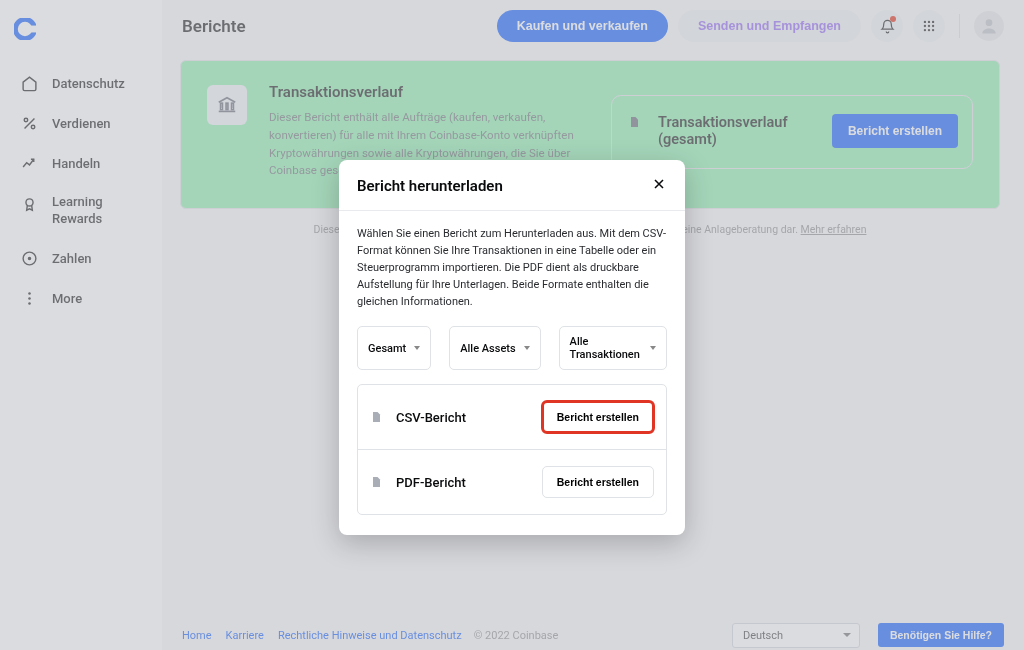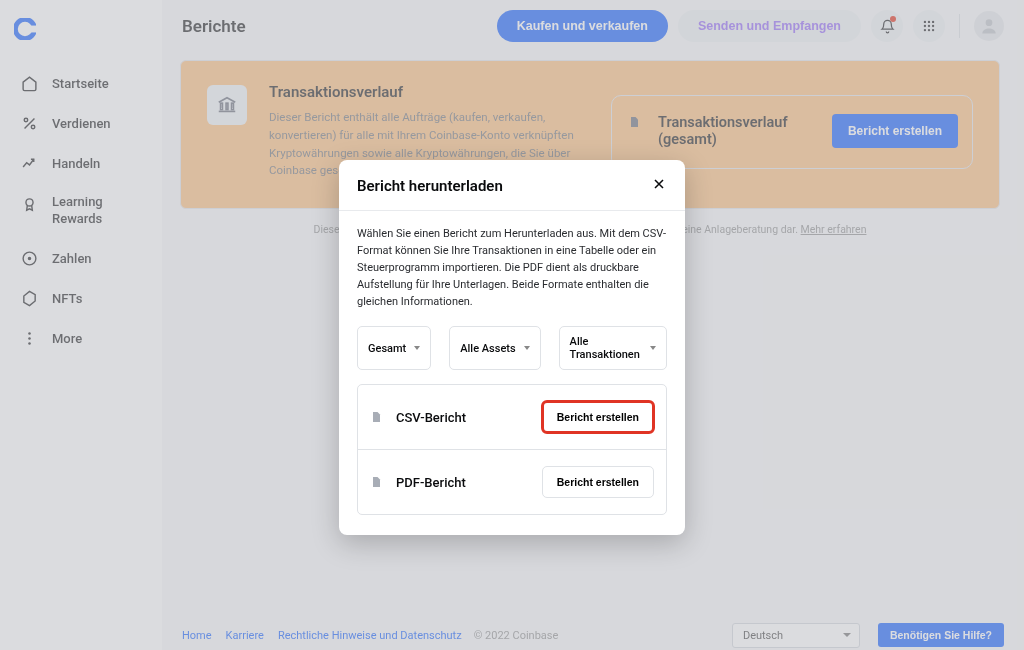--- a/index.html
+++ b/index.html
@@ -15,21 +15,21 @@
     .page-title { font-size:17px; font-weight:600; }
     .header-actions { margin-left:auto; display:flex; align-items:center; gap:10px; }
     .btn-primary { background:#0052ff; color:#fff; border:none; border-radius:20px; padding:9px 20px; font-size:12.5px; font-weight:600; cursor:pointer; }
     .btn-secondary { background:#eceff1; color:#8b5cf6; border:none; border-radius:20px; padding:9px 20px; font-size:12.5px; font-weight:600; cursor:pointer; }
     .iconbtn { width:32px; height:32px; border-radius:50%; background:#eceff1; border:none; display:flex; align-items:center; justify-content:center; cursor:pointer; position:relative; }
     .iconbtn.bell::after { content:''; width:6px; height:6px; background:#e11900; border-radius:50%; position:absolute; top:6px; right:7px; }
     .divider-v { width:1px; height:24px; background:#d8dbe0; margin:0 4px; }
     .avatar { width:30px; height:30px; border-radius:50%; background:#e3e5e8; display:flex; align-items:center; justify-content:center; }
 
     .main { position:absolute; left:162px; right:0; top:52px; bottom:30px; padding:8px 24px 0 18px; }
-    .card { background:#fdba74; border:1px solid #dfe2e6; border-radius:6px; padding:22px 26px 28px 26px; display:flex; align-items:center; gap:22px; }
+    .card { background:#86efac; border:1px solid #dfe2e6; border-radius:6px; padding:22px 26px 28px 26px; display:flex; align-items:center; gap:22px; }
     .card-icon { width:40px; height:40px; background:#eef1f4; border-radius:6px; display:flex; align-items:center; justify-content:center; flex-shrink:0; align-self:flex-start; margin-top:2px; }
     .card-text { max-width:310px; }
     .card-text h3 { font-size:15px; font-weight:600; margin-bottom:8px; }
     .card-text p { font-size:11.5px; line-height:1.55; color:#666a70; }
     .card-right { margin-left:auto; border:1px solid #dfe2e6; border-radius:10px; padding:18px 14px 20px 16px; display:flex; gap:18px; width:362px; }
     .card-right .lbl { font-size:14.5px; font-weight:600; flex:1; }
     .card-right .btn-primary { border-radius:4px; padding:10px 16px; font-size:12px; }
     .disclaimer { font-size:10.5px; color:#888; margin-top:14px; text-align:center; }
     .disclaimer a{ color:#888; text-decoration:underline;}
 
@@ -72,21 +72,21 @@
         <rect x="22" y="11" width="12" height="10" fill="#fff"></rect>
       </svg>
   </div>
   <div class="nav">
     <div class="nav-item">
         <span class="ic">
           <svg width="17" height="17" viewBox="0 0 24 24" fill="none" stroke="currentColor" stroke-width="2">
             <path d="M3 10l9-7 9 7v10a2 2 0 0 1-2 2H5a2 2 0 0 1-2-2z"></path>
           </svg>
         </span>
-        <span>Startseite</span>
+        <span>Datenschutz</span>
       </div>
     <div class="nav-item">
         <span class="ic">
           <svg width="17" height="17" viewBox="0 0 24 24" fill="none" stroke="currentColor" stroke-width="2">
             <path d="M19 5L5 19"></path>
             <circle cx="7" cy="7" r="2.5"></circle>
             <circle cx="17" cy="17" r="2.5"></circle>
           </svg>
         </span>
         <span>Verdienen</span>
@@ -110,28 +110,20 @@
         <span style="line-height:1.3;">Learning Rewards</span>
       </div>
     <div class="nav-item">
         <span class="ic">
           <svg width="17" height="17" viewBox="0 0 24 24" fill="none" stroke="currentColor" stroke-width="2">
             <circle cx="12" cy="12" r="9"></circle>
             <circle cx="12" cy="12" r="1.5" fill="currentColor"></circle>
           </svg>
         </span>
         <span>Zahlen</span>
-      </div>
-    <div class="nav-item">
-        <span class="ic">
-          <svg width="17" height="17" viewBox="0 0 24 24" fill="none" stroke="currentColor" stroke-width="2">
-            <path d="M12 2l8 4.5v9L12 22l-8-4.5v-9z"></path>
-          </svg>
-        </span>
-        <span>NFTs</span>
       </div>
     <div class="nav-item">
         <span class="ic">
           <svg width="17" height="17" viewBox="0 0 24 24" fill="currentColor">
             <circle cx="12" cy="5" r="1.8"></circle>
             <circle cx="12" cy="12" r="1.8"></circle>
             <circle cx="12" cy="19" r="1.8"></circle>
           </svg>
         </span>
         <span>More</span>

